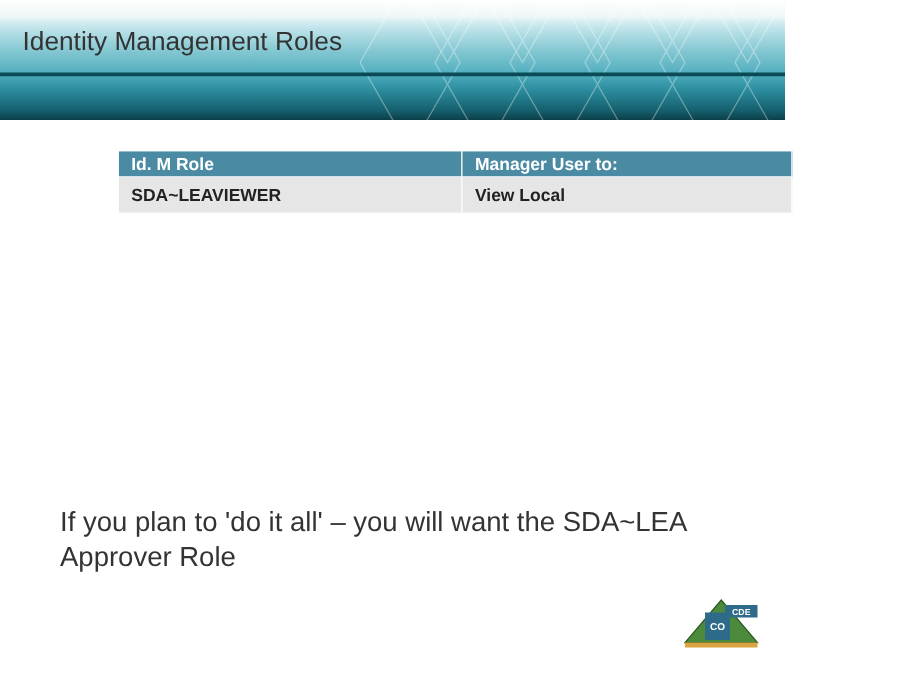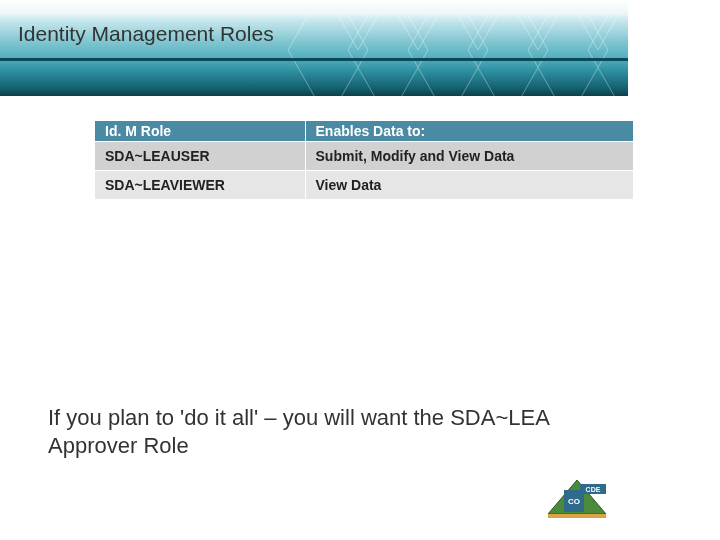--- a/index.html
+++ b/index.html
@@ -115,31 +115,27 @@
   <div class="header-underline"></div>
 
   <h1 class="title">Identity Management Roles</h1>
 
   <div class="content">
 
     <table class="roles">
       <thead>
         <tr>
           <th>Id. M Role</th>
-          <th>Enables Data to:</th>
+          <th>Manager User to:</th>
         </tr>
       </thead>
       <tbody>
-        <tr class="even">
-          <td>SDA~LEAUSER</td>
-          <td>Submit, Modify and View Data</td>
-        </tr>
         <tr class="odd">
           <td>SDA~LEAVIEWER</td>
-          <td>View Data</td>
+          <td>View Local</td>
         </tr>
       </tbody>
     </table>
   </div>
 
   <p class="footnote">If you plan to 'do it all' – you will want the SDA~LEA Approver Role</p>
 
   <svg class="logo" viewBox="0 0 66 50">
     <polygon points="33,2 62,36 4,36" fill="#4a8a3a" stroke="#2e5a24" stroke-width="1"></polygon>
     <polygon points="20,12 40,12 40,34 20,34" fill="#2e6a8a"></polygon>

